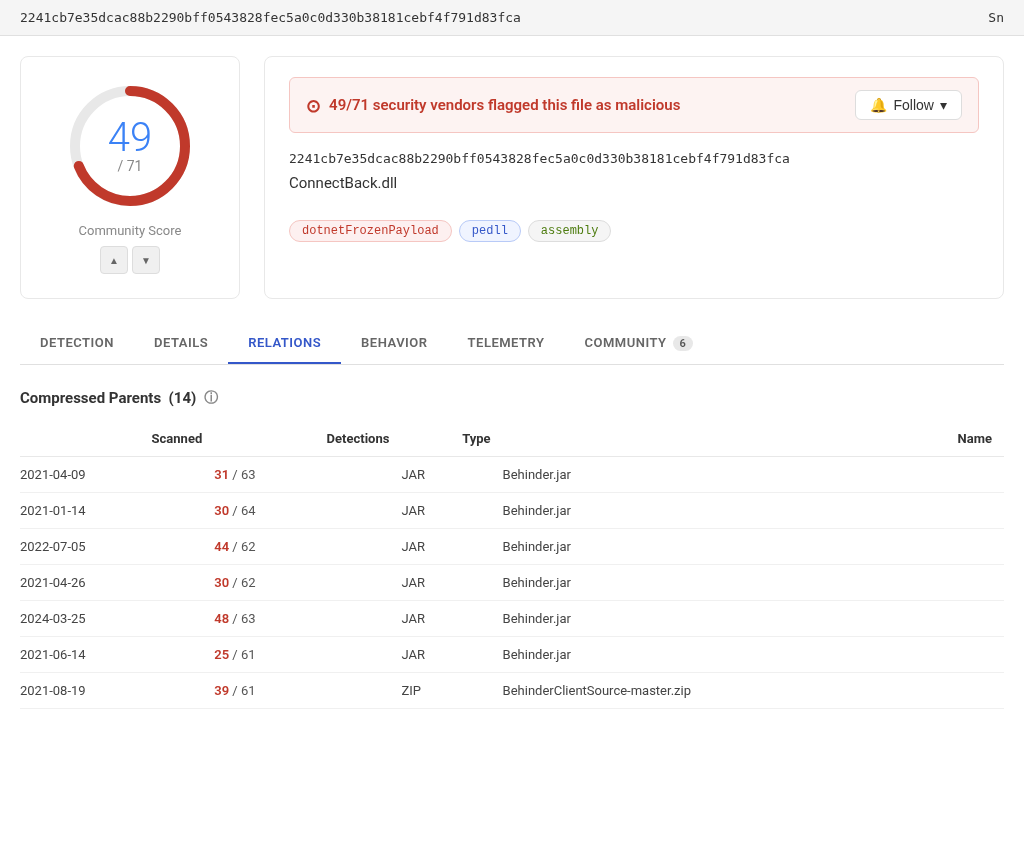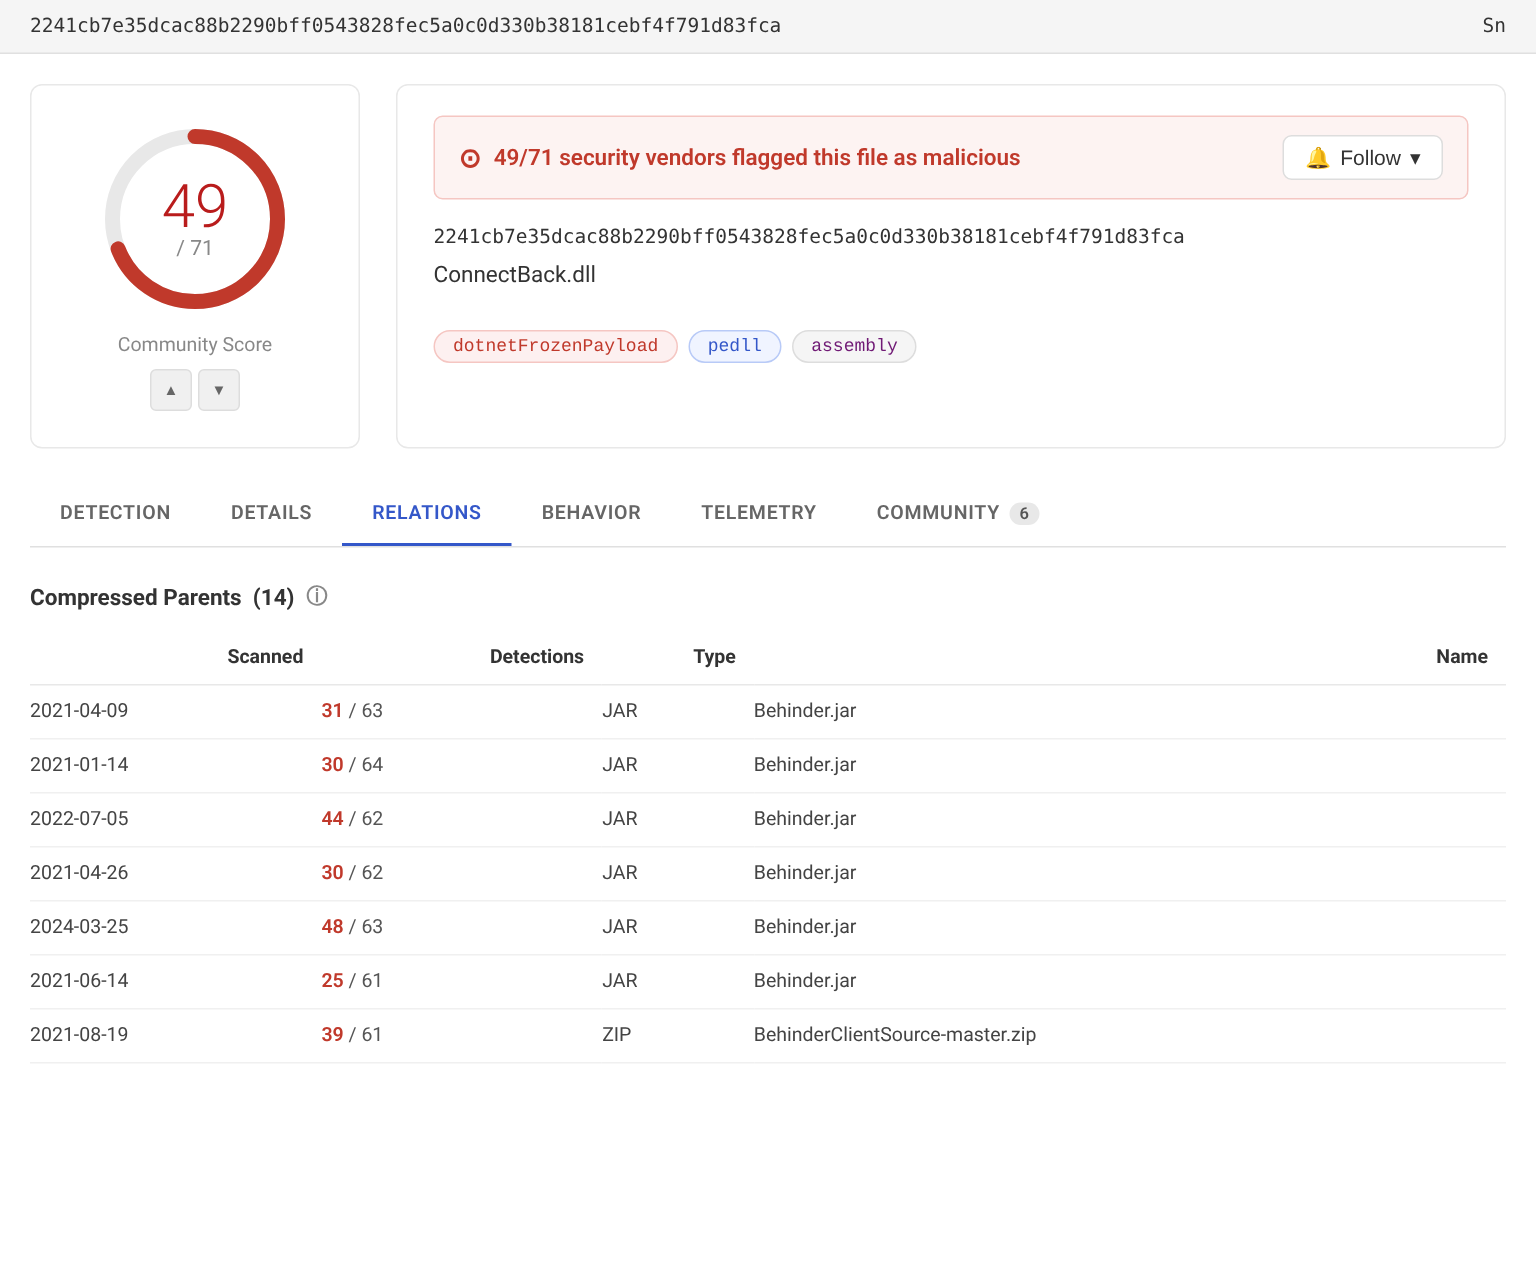--- a/index.html
+++ b/index.html
@@ -54,21 +54,21 @@
       position: absolute;
       top: 50%;
       left: 50%;
       transform: translate(-50%, -50%);
       text-align: center;
     }
 
     .circle-text .score-num {
       font-size: 40px;
       font-weight: 300;
-      color: #b91c1c;
+      color: #3b82f6;
       display: block;
       line-height: 1;
     }
 
     .circle-text .score-denom {
       font-size: 14px;
       color: #888;
       display: block;
     }
 
@@ -181,21 +181,21 @@
 
     .tag-blue {
       background: #f0f4ff;
       border-color: #b8caf7;
       color: #3457c9;
     }
 
     .tag-gray {
       background: #f5f5f5;
       border-color: #ddd;
-      color: #701a75;
+      color: #4d7c0f;
     }
 
     
     .tabs {
       display: flex;
       border-bottom: 1px solid #e0e0e0;
       margin-bottom: 24px;
       gap: 0;
     }
 

